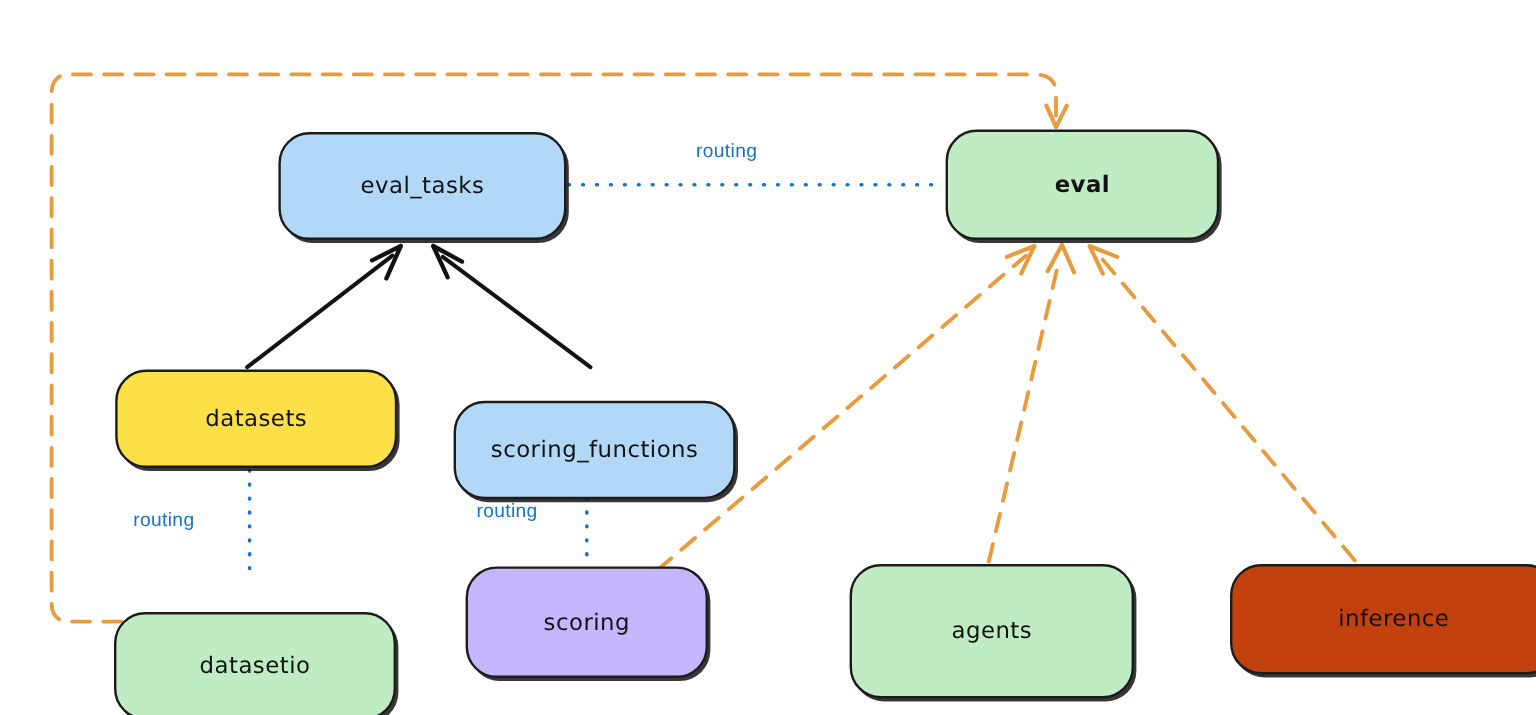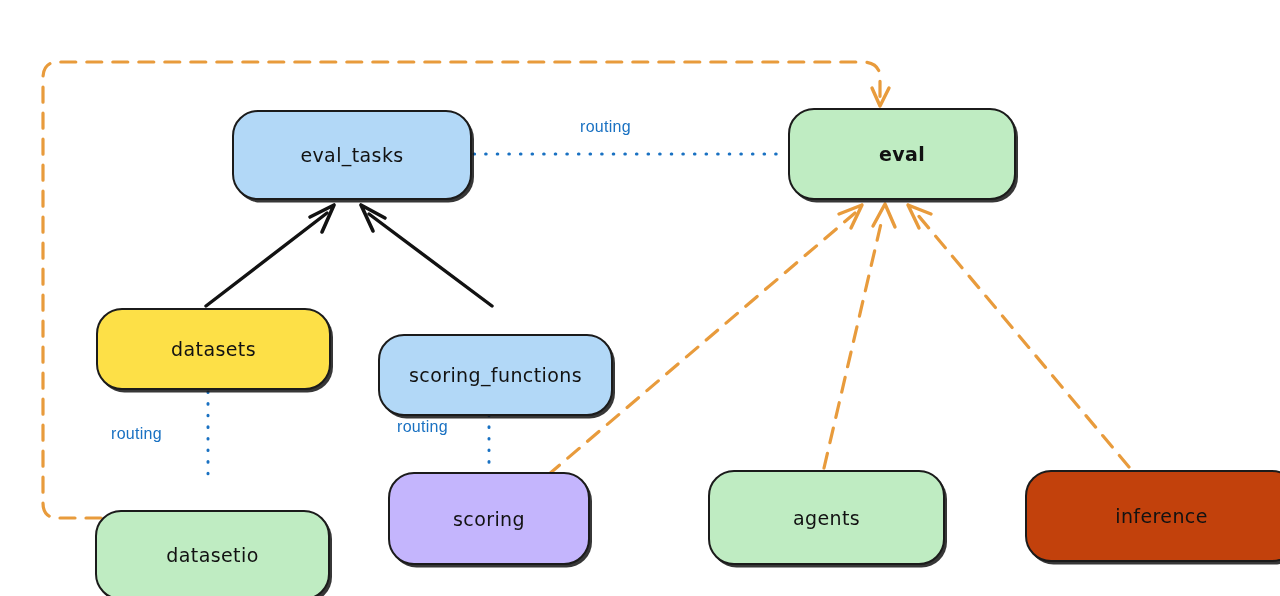--- a/index.html
+++ b/index.html
@@ -84,21 +84,21 @@
   </div>
 
   <div class="node" style="left:95px;top:478px;width:235px;height:90px;background:#bfecc2;margin-top:32px;">
     <span>datasetio</span>
   </div>
 
   <div class="node" style="left:388px;top:472px;width:202px;height:93px;background:#c4b5fd;">
     <span>scoring</span>
   </div>
 
-  <div class="node" style="left:708px;top:470px;width:237px;height:95px;background:#bfecc2;">
+  <div class="node" style="left:708px;top:470px;width:237px;height:112px;background:#bfecc2;">
     <span>agents</span>
   </div>
 
   <div class="node" style="left:1025px;top:470px;width:273px;height:92px;background:#c2410c;">
     <span>inference</span>
   </div>
 
   <div class="edge-label" style="left:580px;top:118px;">routing</div>
 
   <div class="edge-label" style="left:111px;top:425px;">routing</div>

